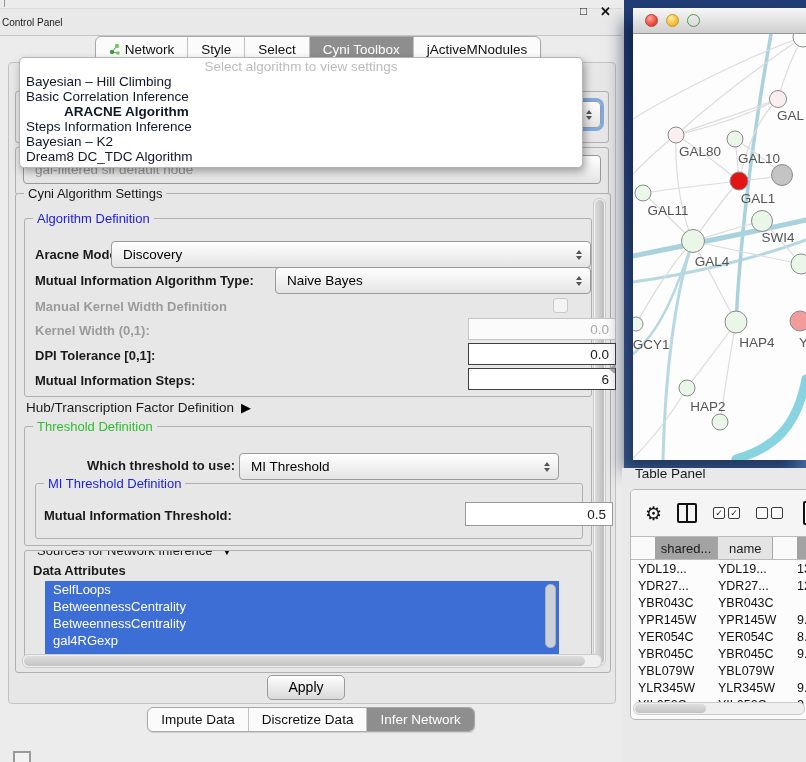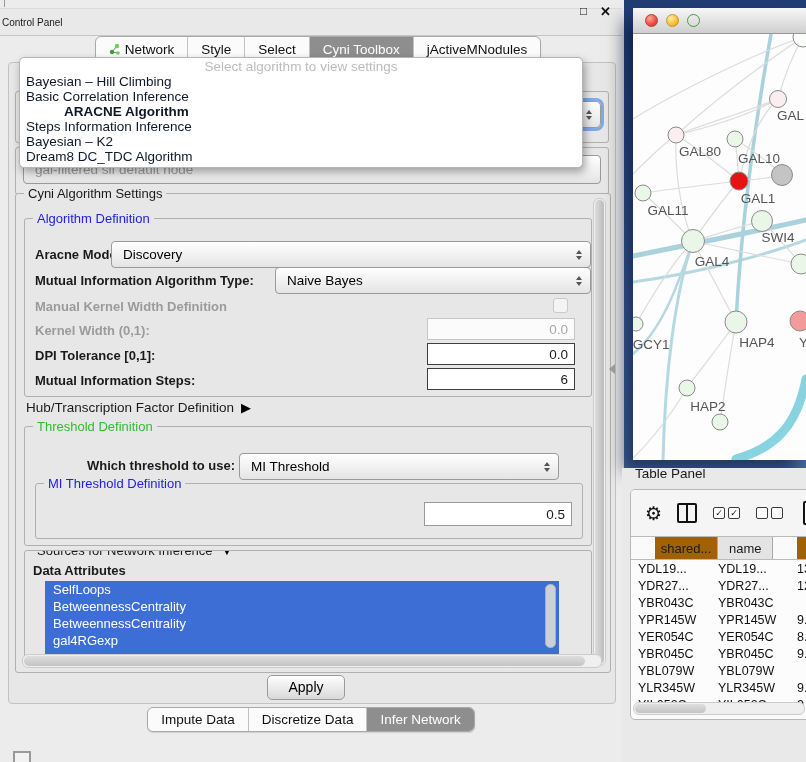--- a/index.html
+++ b/index.html
@@ -56,21 +56,21 @@
   
   .settings{left:6px;top:130px;width:594px;height:478px;background:#e7e7e7;}
   .vscroll{position:absolute;right:4px;top:4px;width:11px;height:466px;background:#f0f0f0;
            border:1px solid #ccc;border-radius:6px;}
   .vscroll .thumb{margin:1px;height:calc(100% - 2px);background:linear-gradient(90deg,#dcdcdc,#bdbdbd);border-radius:5px;}
 
   .lbl{position:absolute;font-weight:bold;font-size:13px;white-space:nowrap;}
   .lbl.dis{color:#9b9b9b;}
 
   .tinput{position:absolute;background:#fff;border:1.5px solid #3f3f3f;font-size:13.5px;
-          display:flex;align-items:center;justify-content:flex-end;padding-right:6px;box-sizing:border-box;}
+          display:flex;align-items:center;justify-content:flex-end;padding-right:6px;box-sizing:border-box;margin-left:41px;}
   .tinput.disabled{border:1px solid #c6c6c6;background:#fbfbfb;color:#a9a9a9;}
 
   .algdef{left:8px;top:24px;width:566px;height:177px;}
   .cbox{position:absolute;width:13px;height:13px;border:1.5px solid #c9c9c9;background:#f4f4f4;border-radius:3px;}
 
   .hub-row{position:absolute;left:10px;top:206px;font-size:13.5px;display:flex;align-items:center;gap:7px;}
   .tri-right{font-size:13px;color:#000;}
   .tri-down{font-size:11px;color:#000;}
 
   .thresh{left:8px;top:232px;width:566px;height:118px;}
@@ -122,21 +122,21 @@
   .gear{margin-left:14px;font-size:19px;color:#111;line-height:19px;}
   .col-icon{margin-left:15px;width:16px;height:16px;border:2px solid #111;border-radius:2px;position:relative;}
   .col-icon:after{content:'';position:absolute;left:50%;top:0;bottom:0;width:2px;background:#111;transform:translateX(-1px);}
   .cb-group{margin-left:16px;display:flex;gap:3px;}
   .cb{width:10px;height:10px;border:1.5px solid #3c3c3c;border-radius:2px;font-size:9px;line-height:10px;
       text-align:center;color:#111;background:#fff;}
   .doc-icon{margin-left:20px;width:16px;height:20px;border:2px solid #111;border-radius:2px 6px 2px 2px;background:#fff;}
   .thead{display:flex;height:22px;border-top:1px solid #bbb;border-bottom:1px solid #bbb;}
   .th{font-size:13px;display:flex;align-items:center;justify-content:center;border-right:1px solid #a8a8a8;
       box-sizing:border-box;background:#e4e4e4;}
-  .th.hl{background:#a16207;margin-left:24px;}
+  .th.hl{background:#a3a3a3;margin-left:24px;}
   .th0{width:83px;} .th1{width:73px;} .th2{width:44px;}
   .trow{display:flex;height:17px;align-items:center;background:#fcfcfc;}
   .tcell{font-size:12.5px;color:#111;white-space:nowrap;overflow:hidden;}
   .c0{width:76px;padding-left:7px;} .c1{width:69px;padding-left:4px;} .c2{width:34px;padding-left:10px;}
   .tp-hscroll{left:2px;top:212px;width:170px;height:11px;position:absolute;}
   .tp-hscroll .hthumb{width:42%;}
 </style>
 </head>
 <body>
 
@@ -256,20 +256,21 @@
         <div class="combo" style="left:214px;top:26px;width:318px;height:25px">
           <span class="val">MI Threshold</span>
           <span class="stepper">
               <i class="up"></i>
               <i class="dn"></i>
             </span>
         </div>
 
         <div class="groupbox migroup">
           <span class="gtitle blue">MI Threshold Definition</span>
+          <span class="lbl" style="left:8px;top:24px">Mutual Information Threshold:</span>
           <div class="tinput" style="left:388px;top:18px;width:148px;height:24px;border-width:1px;border-color:#9a9a9a">0.5</div>
         </div>
       </div>
 
       <div class="groupbox sources">
         <span class="gtitle src-title">
           <span>Sources for Network Inference</span>
           <span class="tri-down">▼</span>
         </span>
         <span class="lbl" style="left:8px;top:12px">Data Attributes</span>

